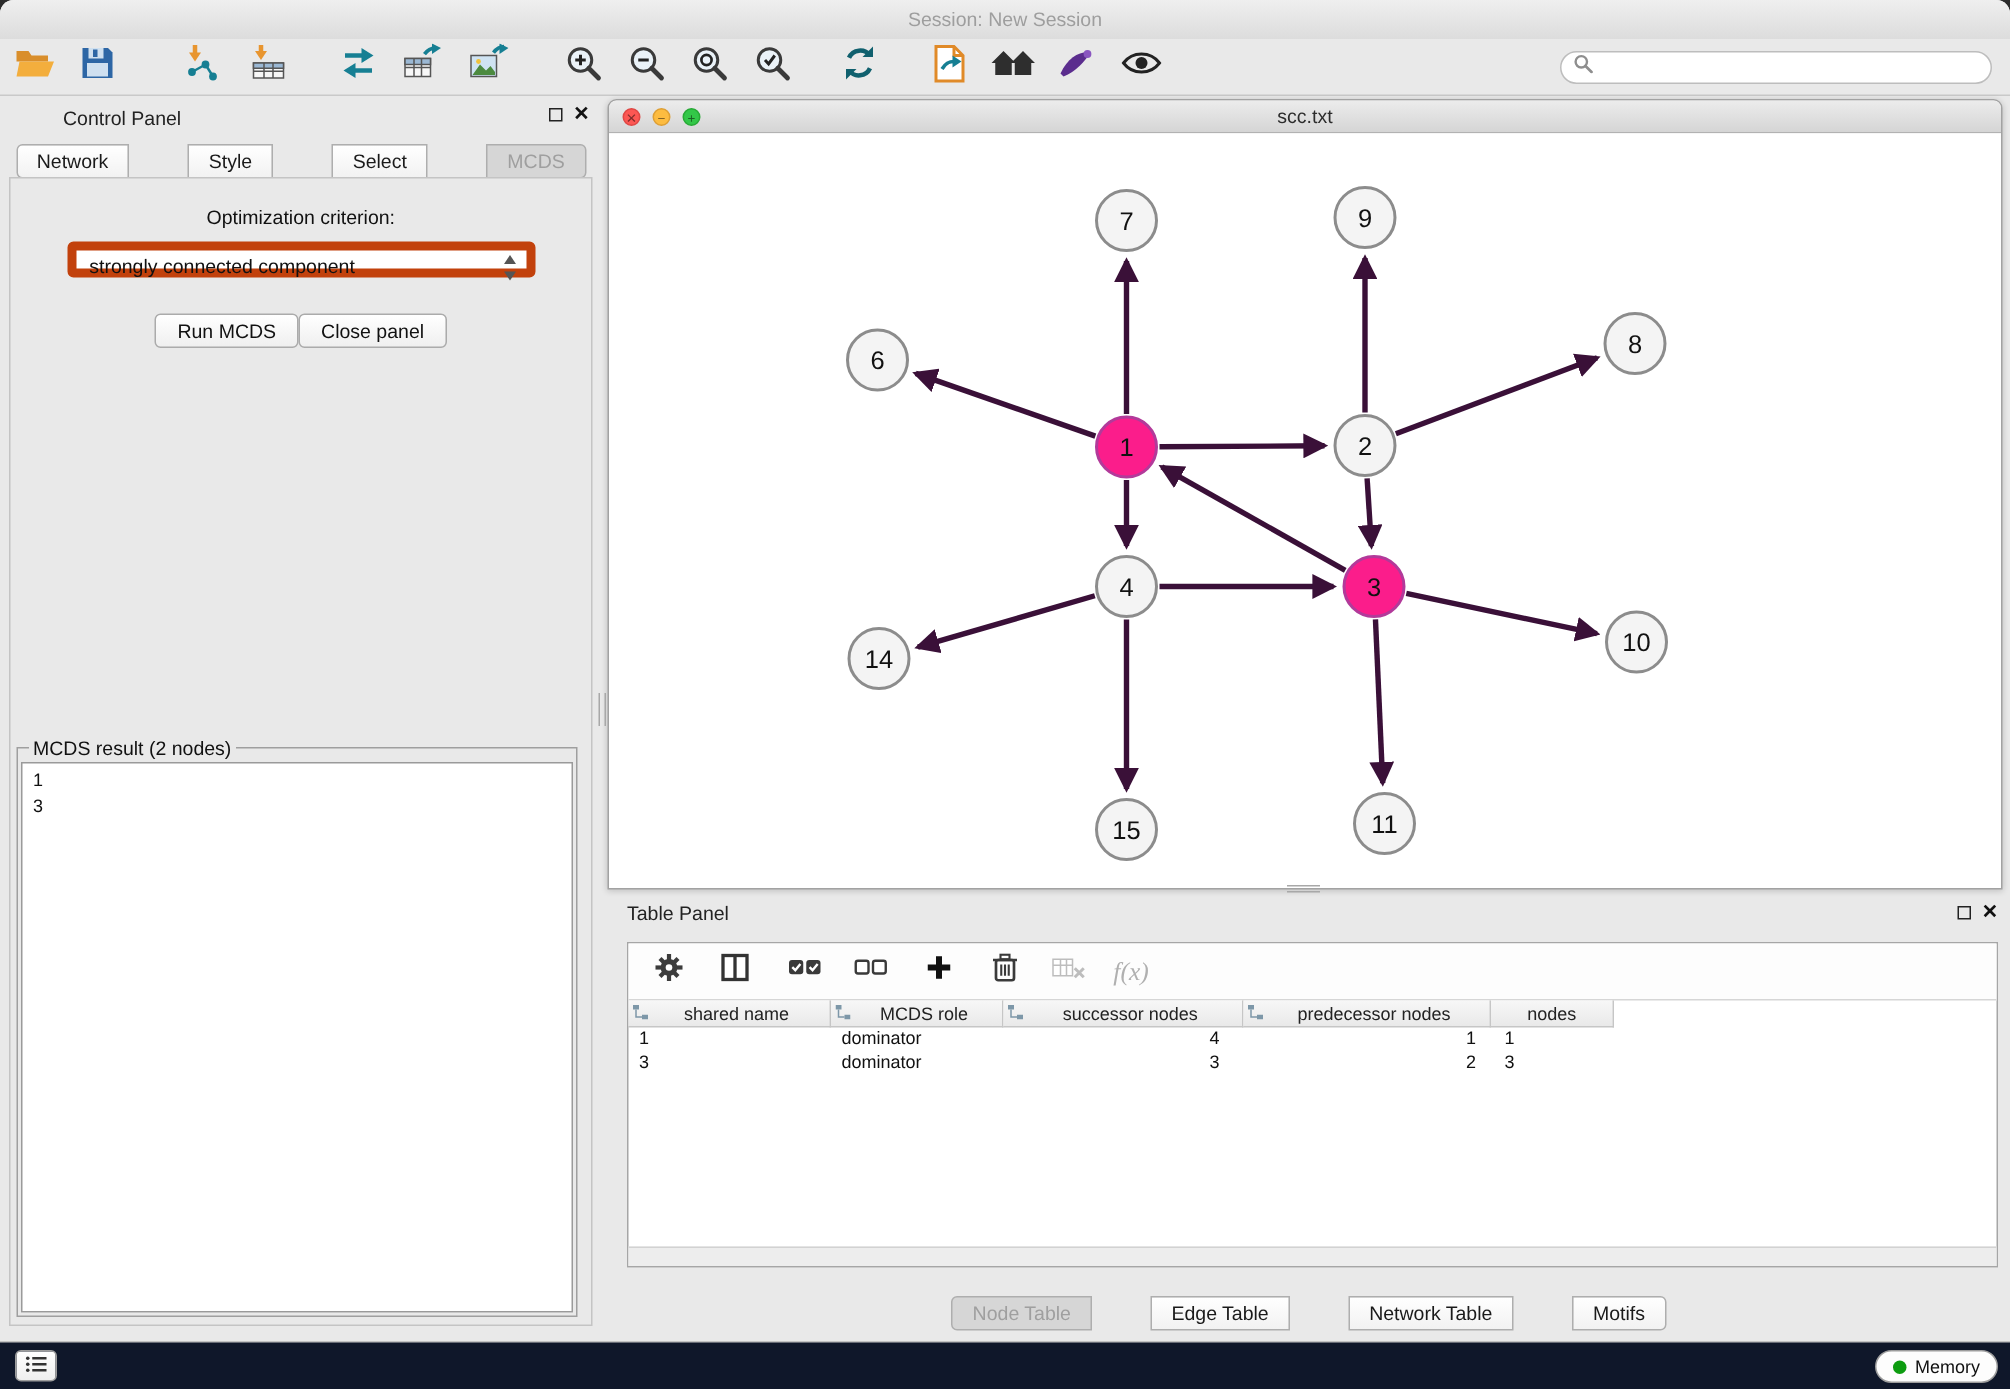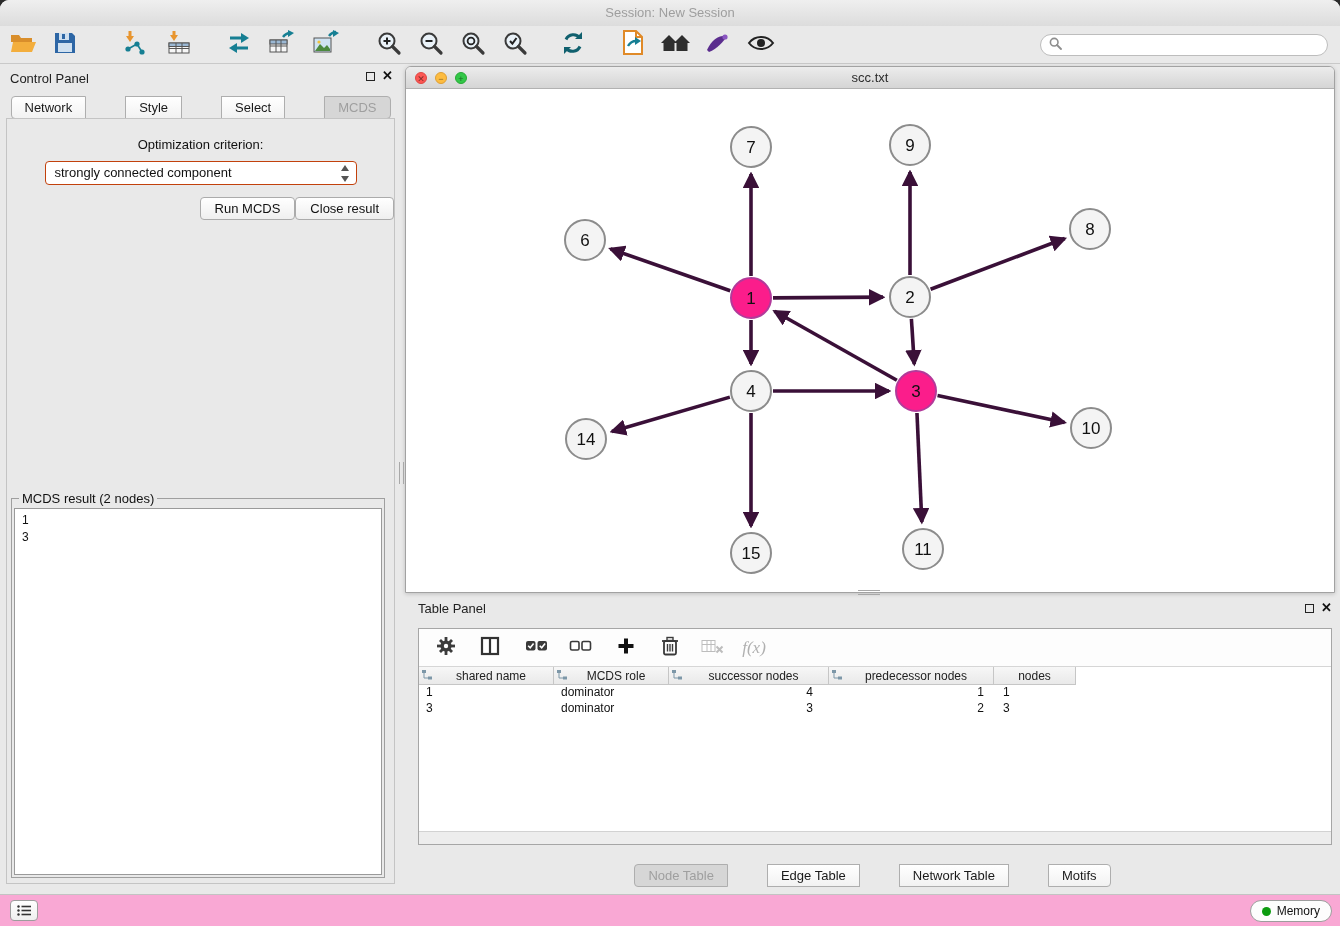--- a/index.html
+++ b/index.html
@@ -14,41 +14,41 @@
            border-bottom:1px solid #c9c9c9;background:#e9e9e9;}
   .tb-btn{height:34px;min-width:34px;display:flex;align-items:center;justify-content:center;cursor:default;}
   .ml6{margin-left:6px;}.ml8{margin-left:8px;}.ml10{margin-left:10px;}.ml24{margin-left:24px;}
   .ml26{margin-left:26px;}.ml30{margin-left:30px;}.ml36{margin-left:36px;}
   .searchbox{margin-left:auto;margin-right:12px;width:288px;height:22px;background:#fff;border:1px solid #bdbdbd;
              border-radius:12px;display:flex;align-items:center;padding:0 8px;}
   .searchbox input{border:none;outline:none;flex:1;font-size:12px;background:transparent;margin-left:5px;
                    font-family:"Liberation Sans",sans-serif;}
   
   .control-panel{position:absolute;left:0;top:65px;width:401px;bottom:32px;}
-  .cp-header{position:relative;height:26px;}
+  .cp-header{position:relative;height:26px;margin-left:32px;}
   .cp-title{position:absolute;left:10px;top:6px;font-size:13px;color:#222;}
   .panel-btns{position:absolute;right:8px;top:5px;display:flex;align-items:center;gap:7px;}
   .float-box{width:9px;height:9px;border:1.5px solid #222;display:inline-block;}
   .close-x{font-size:13px;font-weight:bold;color:#111;line-height:12px;}
   .seg{display:flex;gap:40px;}
   .seg .tab{padding:3px 13px;font-size:13px;background:linear-gradient(#ffffff,#f2f2f2);
             border:1px solid #aeaeae;margin-left:-1px;color:#1a1a1a;white-space:nowrap;}
   .seg .tab:first-child{border-radius:4px 0 0 4px;margin-left:0;}
   .seg .tab:last-child{border-radius:0 4px 4px 0;}
   .seg .tab.active{background:#d6d6d6;color:#9f9f9f;}
   .cp-tabs{position:absolute;top:31px;left:50%;transform:translateX(-50%);}
   .cp-pane{position:absolute;top:53px;left:6px;right:6px;bottom:10px;border:1px solid #c4c4c4;background:#e9e9e9;}
   .crit-label{margin-top:18px;text-align:center;font-size:13px;color:#111;}
-  .dropdown{position:relative;margin:9px auto 0;width:312px;height:24px;background:#fff;border:1px solid #c2410c;
+  .dropdown{position:relative;margin:9px auto 0;width:312px;height:24px;background:#fff;border:6px solid #c2410c;
             border-radius:4px;font-size:13px;line-height:22px;padding-left:9px;color:#111;}
   .dropdown .stepper{position:absolute;right:5px;top:3px;width:12px;height:17px;display:flex;flex-direction:column;
                      align-items:center;justify-content:space-between;}
   .tri-up{width:0;height:0;border-left:4.5px solid transparent;border-right:4.5px solid transparent;border-bottom:6px solid #555;}
   .tri-down{width:0;height:0;border-left:4.5px solid transparent;border-right:4.5px solid transparent;border-top:6px solid #555;}
-  .btn-row{margin-top:12px;display:flex;justify-content:flex-end;}
+  .btn-row{margin-top:24px;display:flex;justify-content:center;}
   .mac-btn{font-size:13px;color:#111;background:linear-gradient(#ffffff,#efefef);border:1px solid #ababab;
            border-radius:4px;padding:3px 14px;font-family:"Liberation Sans",sans-serif;}
   .result-fieldset{position:absolute;left:4px;right:9px;top:372px;bottom:5px;border:1px solid #9f9f9f;
                    margin:0;padding:2px;}
   .result-fieldset legend{font-size:13px;color:#111;padding:0 3px;margin-left:5px;}
   .result-box{width:100%;height:100%;background:#fff;border:1px solid #9a9a9a;font-size:12px;
               padding:3px 7px;white-space:pre;line-height:17px;overflow:auto;color:#111;}
   
   .net-window{position:absolute;left:405px;top:66px;width:930px;height:527px;background:#fff;
               border:1px solid #a2a2a2;border-radius:6px 6px 0 0;box-shadow:0 1px 4px rgba(0,0,0,0.18);}
@@ -81,21 +81,21 @@
   .trow .c3{text-align:right;padding-right:10px;}
   .trow .c4{padding-left:9px;}
   .tp-scroll{position:absolute;left:0;right:0;bottom:0;height:13px;background:#ededed;border-top:1px solid #d2d2d2;}
   .tp-tabs{position:absolute;left:0;right:0;top:268px;display:flex;justify-content:center;}
   
   .grip-v{position:absolute;left:399px;top:462px;width:5px;height:22px;
           border-left:1px solid #a8a8a8;border-right:1px solid #a8a8a8;}
   .grip-h{position:absolute;left:858px;top:590px;width:22px;height:5px;
           border-top:1px solid #a8a8a8;border-bottom:1px solid #a8a8a8;}
   
-  .statusbar{position:absolute;left:0;right:0;bottom:0;height:32px;border-top:1px solid #c3c3c3;background:#f9a8d4;}
+  .statusbar{position:absolute;left:0;right:0;bottom:0;height:32px;border-top:1px solid #c3c3c3;background:#0f172a;}
   .sb-list{position:absolute;left:10px;top:5px;width:28px;height:21px;border:1px solid #9d9d9d;border-radius:4px;
            background:linear-gradient(#fff,#efefef);display:flex;align-items:center;justify-content:center;}
   .sb-memory{position:absolute;right:8px;top:5px;height:22px;border:1px solid #9d9d9d;border-radius:11px;
              background:#fdfdfd;display:flex;align-items:center;gap:6px;padding:0 11px;font-size:12px;color:#111;}
   .mem-dot{width:9px;height:9px;border-radius:50%;background:#0d9c10;}
 </style>
 </head>
 <body>
 
 <div class="window">
@@ -259,21 +259,21 @@
       <div class="crit-label">Optimization criterion:</div>
       <div class="dropdown">
         <span>strongly connected component</span>
         <span class="stepper">
             <span class="tri-up"></span>
             <span class="tri-down"></span>
           </span>
       </div>
       <div class="btn-row">
         <button class="mac-btn">Run MCDS</button>
-        <button class="mac-btn">Close result</button>
+        <button class="mac-btn">Close panel</button>
       </div>
       <fieldset class="result-fieldset">
         <legend>MCDS result (2 nodes)</legend>
         <div class="result-box" id="mcds-result-text">1
 3</div>
       </fieldset>
     </div>
   </div>
 
   <div class="net-window">

